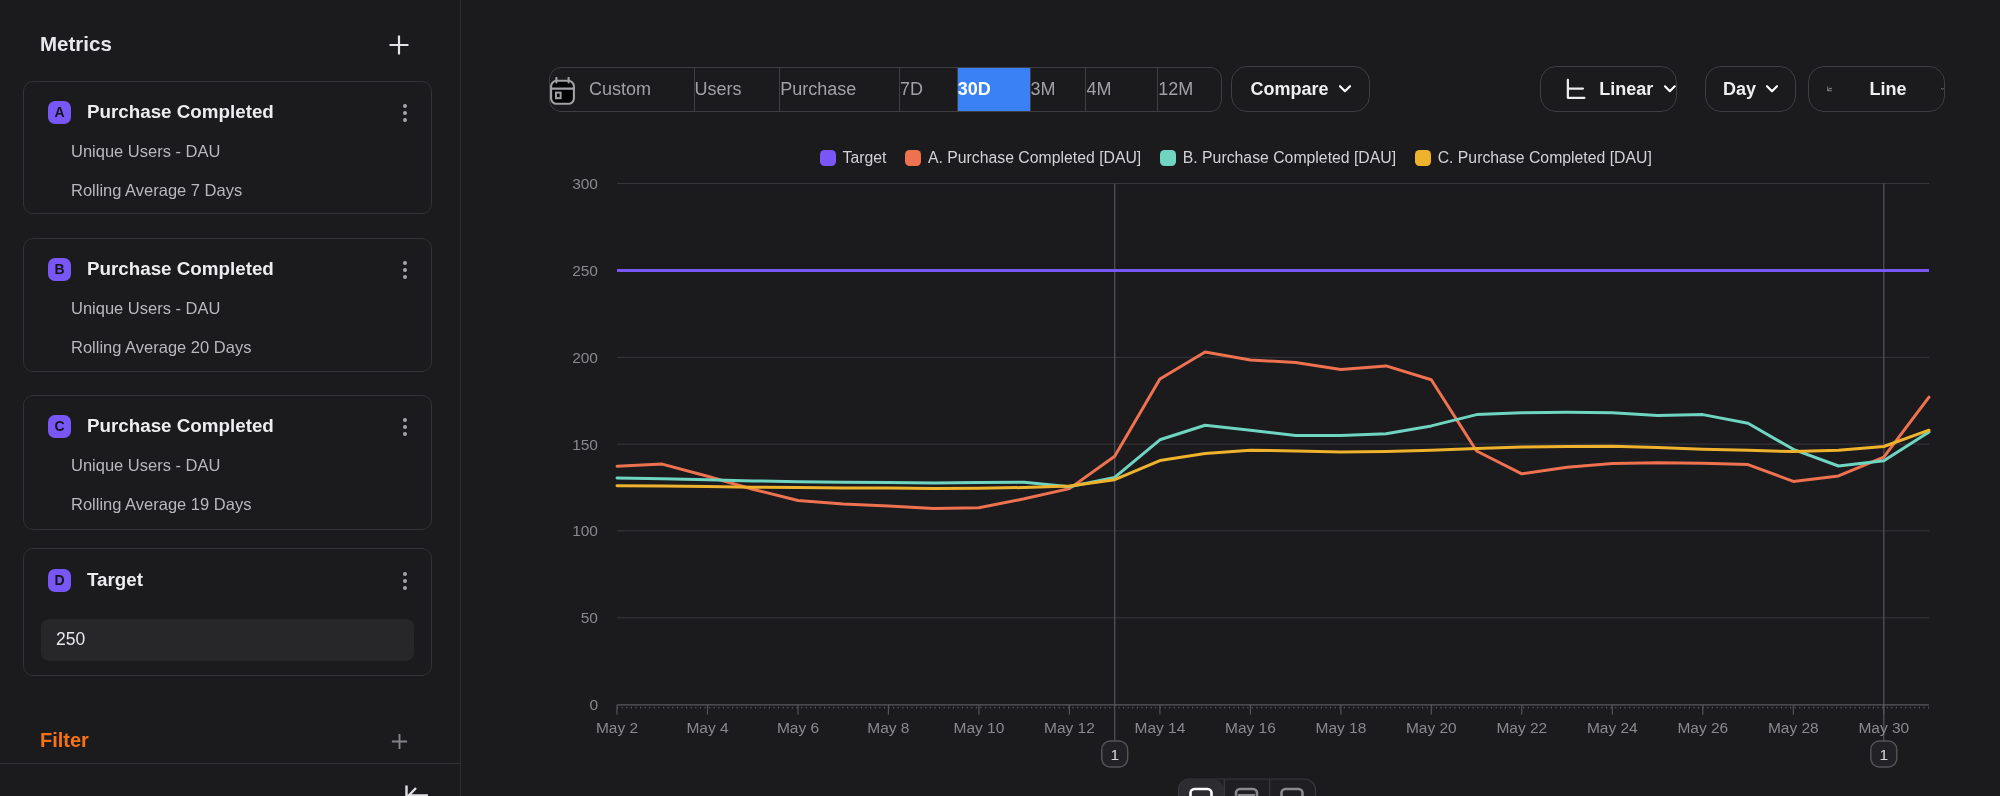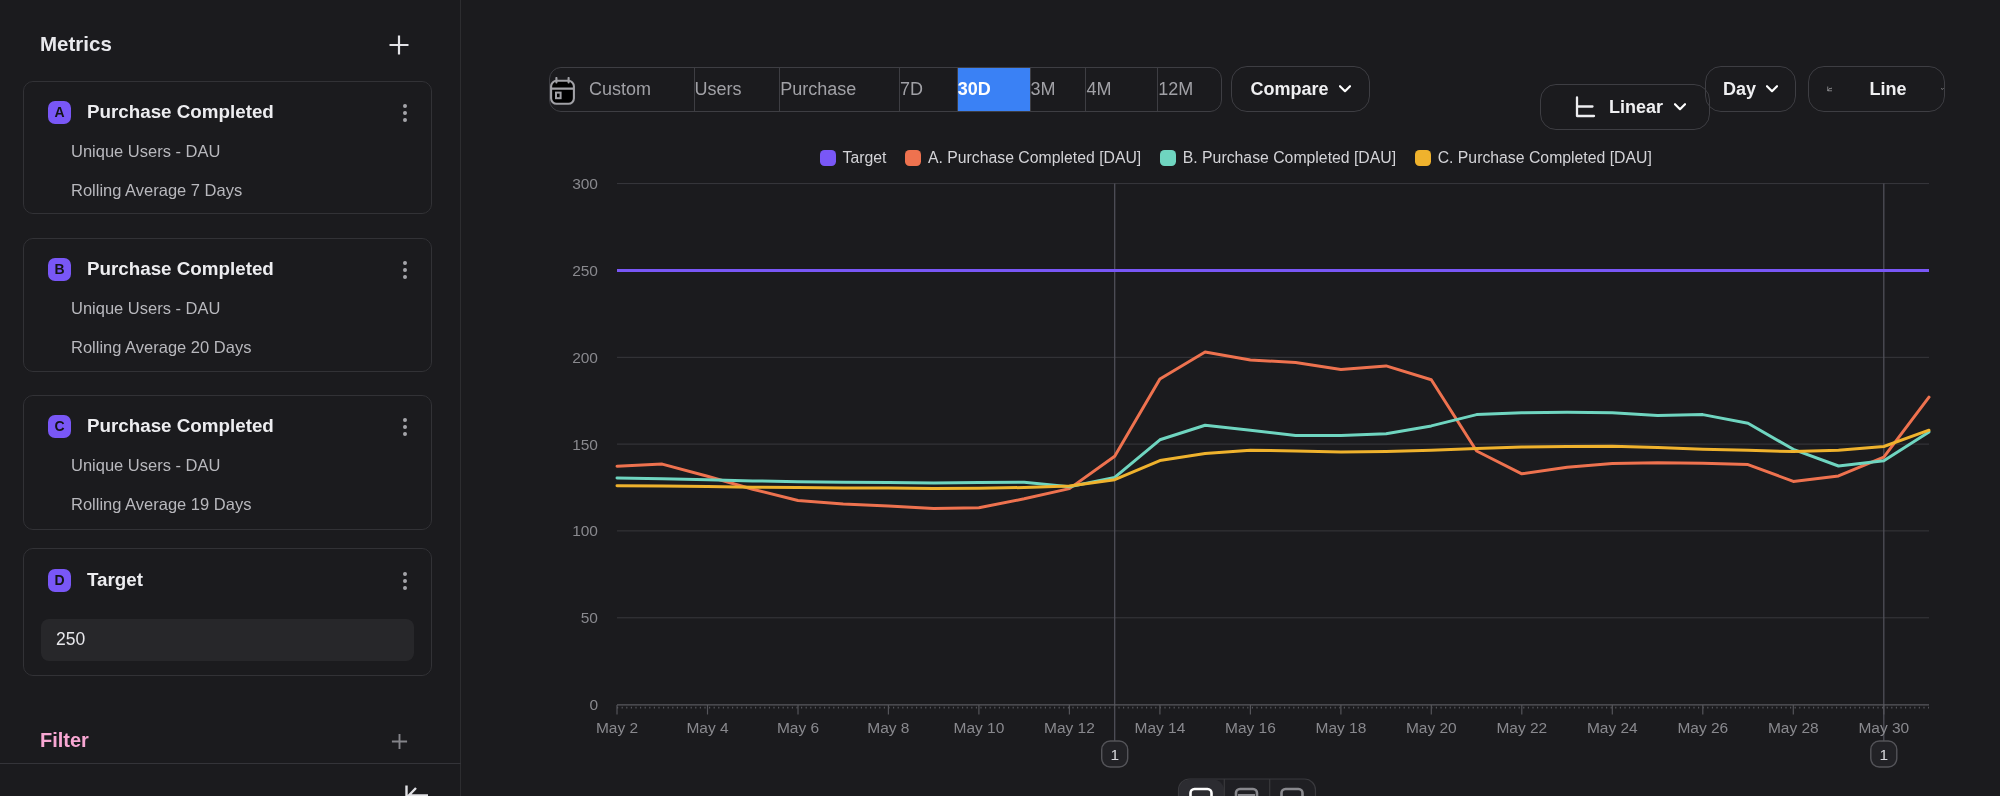--- a/index.html
+++ b/index.html
@@ -136,21 +136,21 @@
     <div class="dots" style="top:23px;">
           <i></i>
           <i></i>
           <i></i>
         </div>
     <div class="abs" style="left:17px;top:70px;width:373px;height:42px;background:#28282b;border-radius:8px;">
       <span class="abs" style="left:15px;top:10px;font-size:17.5px;color:#e8e8ec;">250</span>
     </div>
   </div>
 
-  <div class="abs" style="left:40px;top:729px;font-size:20px;font-weight:700;color:#f9a8d4;">Filter</div>
+  <div class="abs" style="left:40px;top:729px;font-size:20px;font-weight:700;color:#f97316;">Filter</div>
   <svg class="abs" style="left:391px;top:733px;" width="17" height="17">
         <path d="M8.5 0.9 V16.1 M0.9 8.5 H16.1" stroke="#85858a" stroke-width="1.9"></path>
       </svg>
   <div class="abs" style="left:0;top:763px;width:461px;height:1px;background:#35353a;"></div>
   <svg class="abs" style="left:402px;top:785px;" width="30" height="20">
         <path d="M4.5 0.5 V20 M26 10.5 H7 M14 3 L6.8 10.5 L14 18" stroke="#e2e2e6" stroke-width="2.4" fill="none"></path>
       </svg>
 </div>
 
 <div class="abs" style="left:549px;top:67px;width:673px;height:45px;border:1px solid #3f3f44;border-radius:12px;display:flex;overflow:hidden;">
@@ -168,21 +168,21 @@
   <div class="seg" style="width:73px;background:#3b82f6;color:#ffffff;font-weight:700;">30D</div>
   <div class="seg" style="width:56px;">3M</div>
   <div class="seg" style="width:72px;">4M</div>
   <div class="seg" style="width:64px;">12M</div>
 </div>
 
 <div class="btn" style="left:1231px;width:139px;">Compare<svg width="12" height="8" viewBox="0 0 12 8" style="margin-left:10px;">
         <path d="M1 1.2 L6 6.2 L11 1.2" stroke="#ffffff" stroke-width="2.2" fill="none" stroke-linecap="round" stroke-linejoin="round"></path>
       </svg></div>
 
-<div class="btn" style="left:1540px;width:170px;justify-content:flex-start;padding-left:31px;margin-top:18px;">
+<div class="btn" style="left:1540px;width:137px;justify-content:flex-start;padding-left:22px;">
   <svg width="26" height="26" viewBox="0 0 26 26" style="margin-right:11px;">
         <path d="M5 3.5 V22 H22 M5 12.5 H20.5" stroke="#eeeef1" stroke-width="2.3" fill="none" stroke-linecap="round" stroke-linejoin="round"></path>
       </svg>
   Linear<svg width="12" height="8" viewBox="0 0 12 8" style="margin-left:11px;">
         <path d="M1 1.2 L6 6.2 L11 1.2" stroke="#ffffff" stroke-width="2.2" fill="none" stroke-linecap="round" stroke-linejoin="round"></path>
       </svg></div>
 
 <div class="btn" style="left:1705px;width:91px;">Day<svg width="12" height="8" viewBox="0 0 12 8" style="margin-left:10px;">
         <path d="M1 1.2 L6 6.2 L11 1.2" stroke="#ffffff" stroke-width="2.2" fill="none" stroke-linecap="round" stroke-linejoin="round"></path>
       </svg></div>

